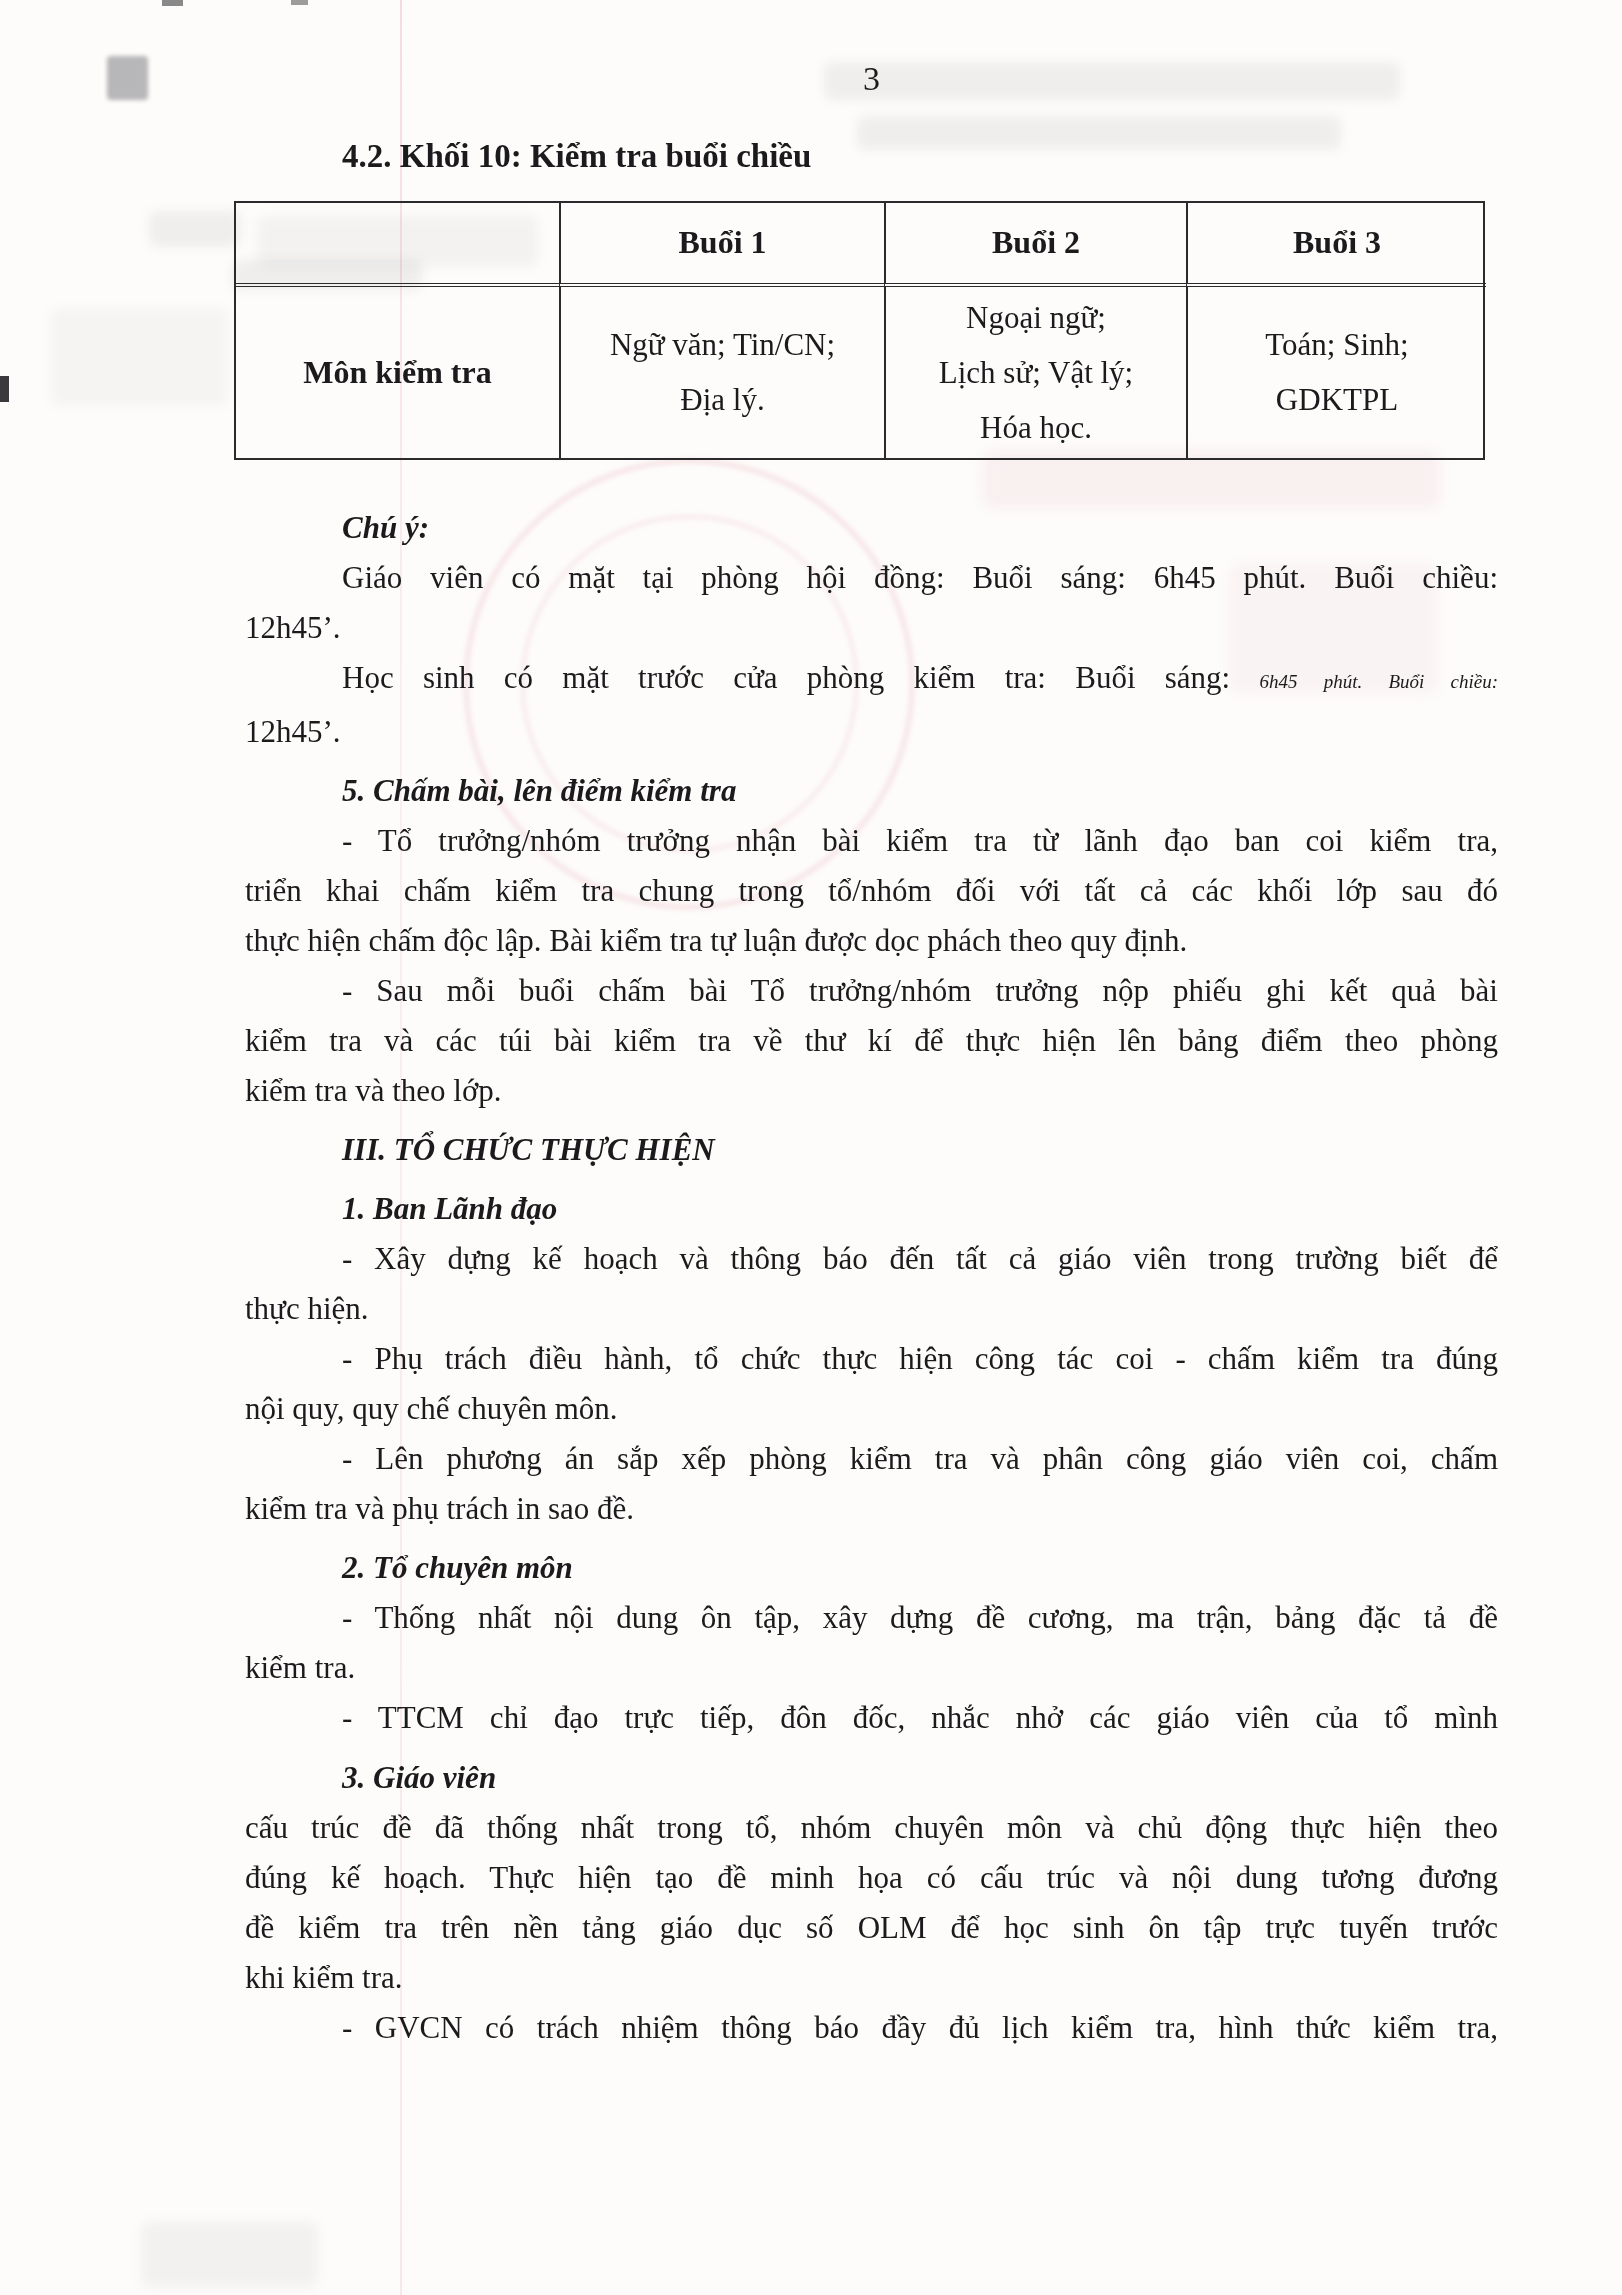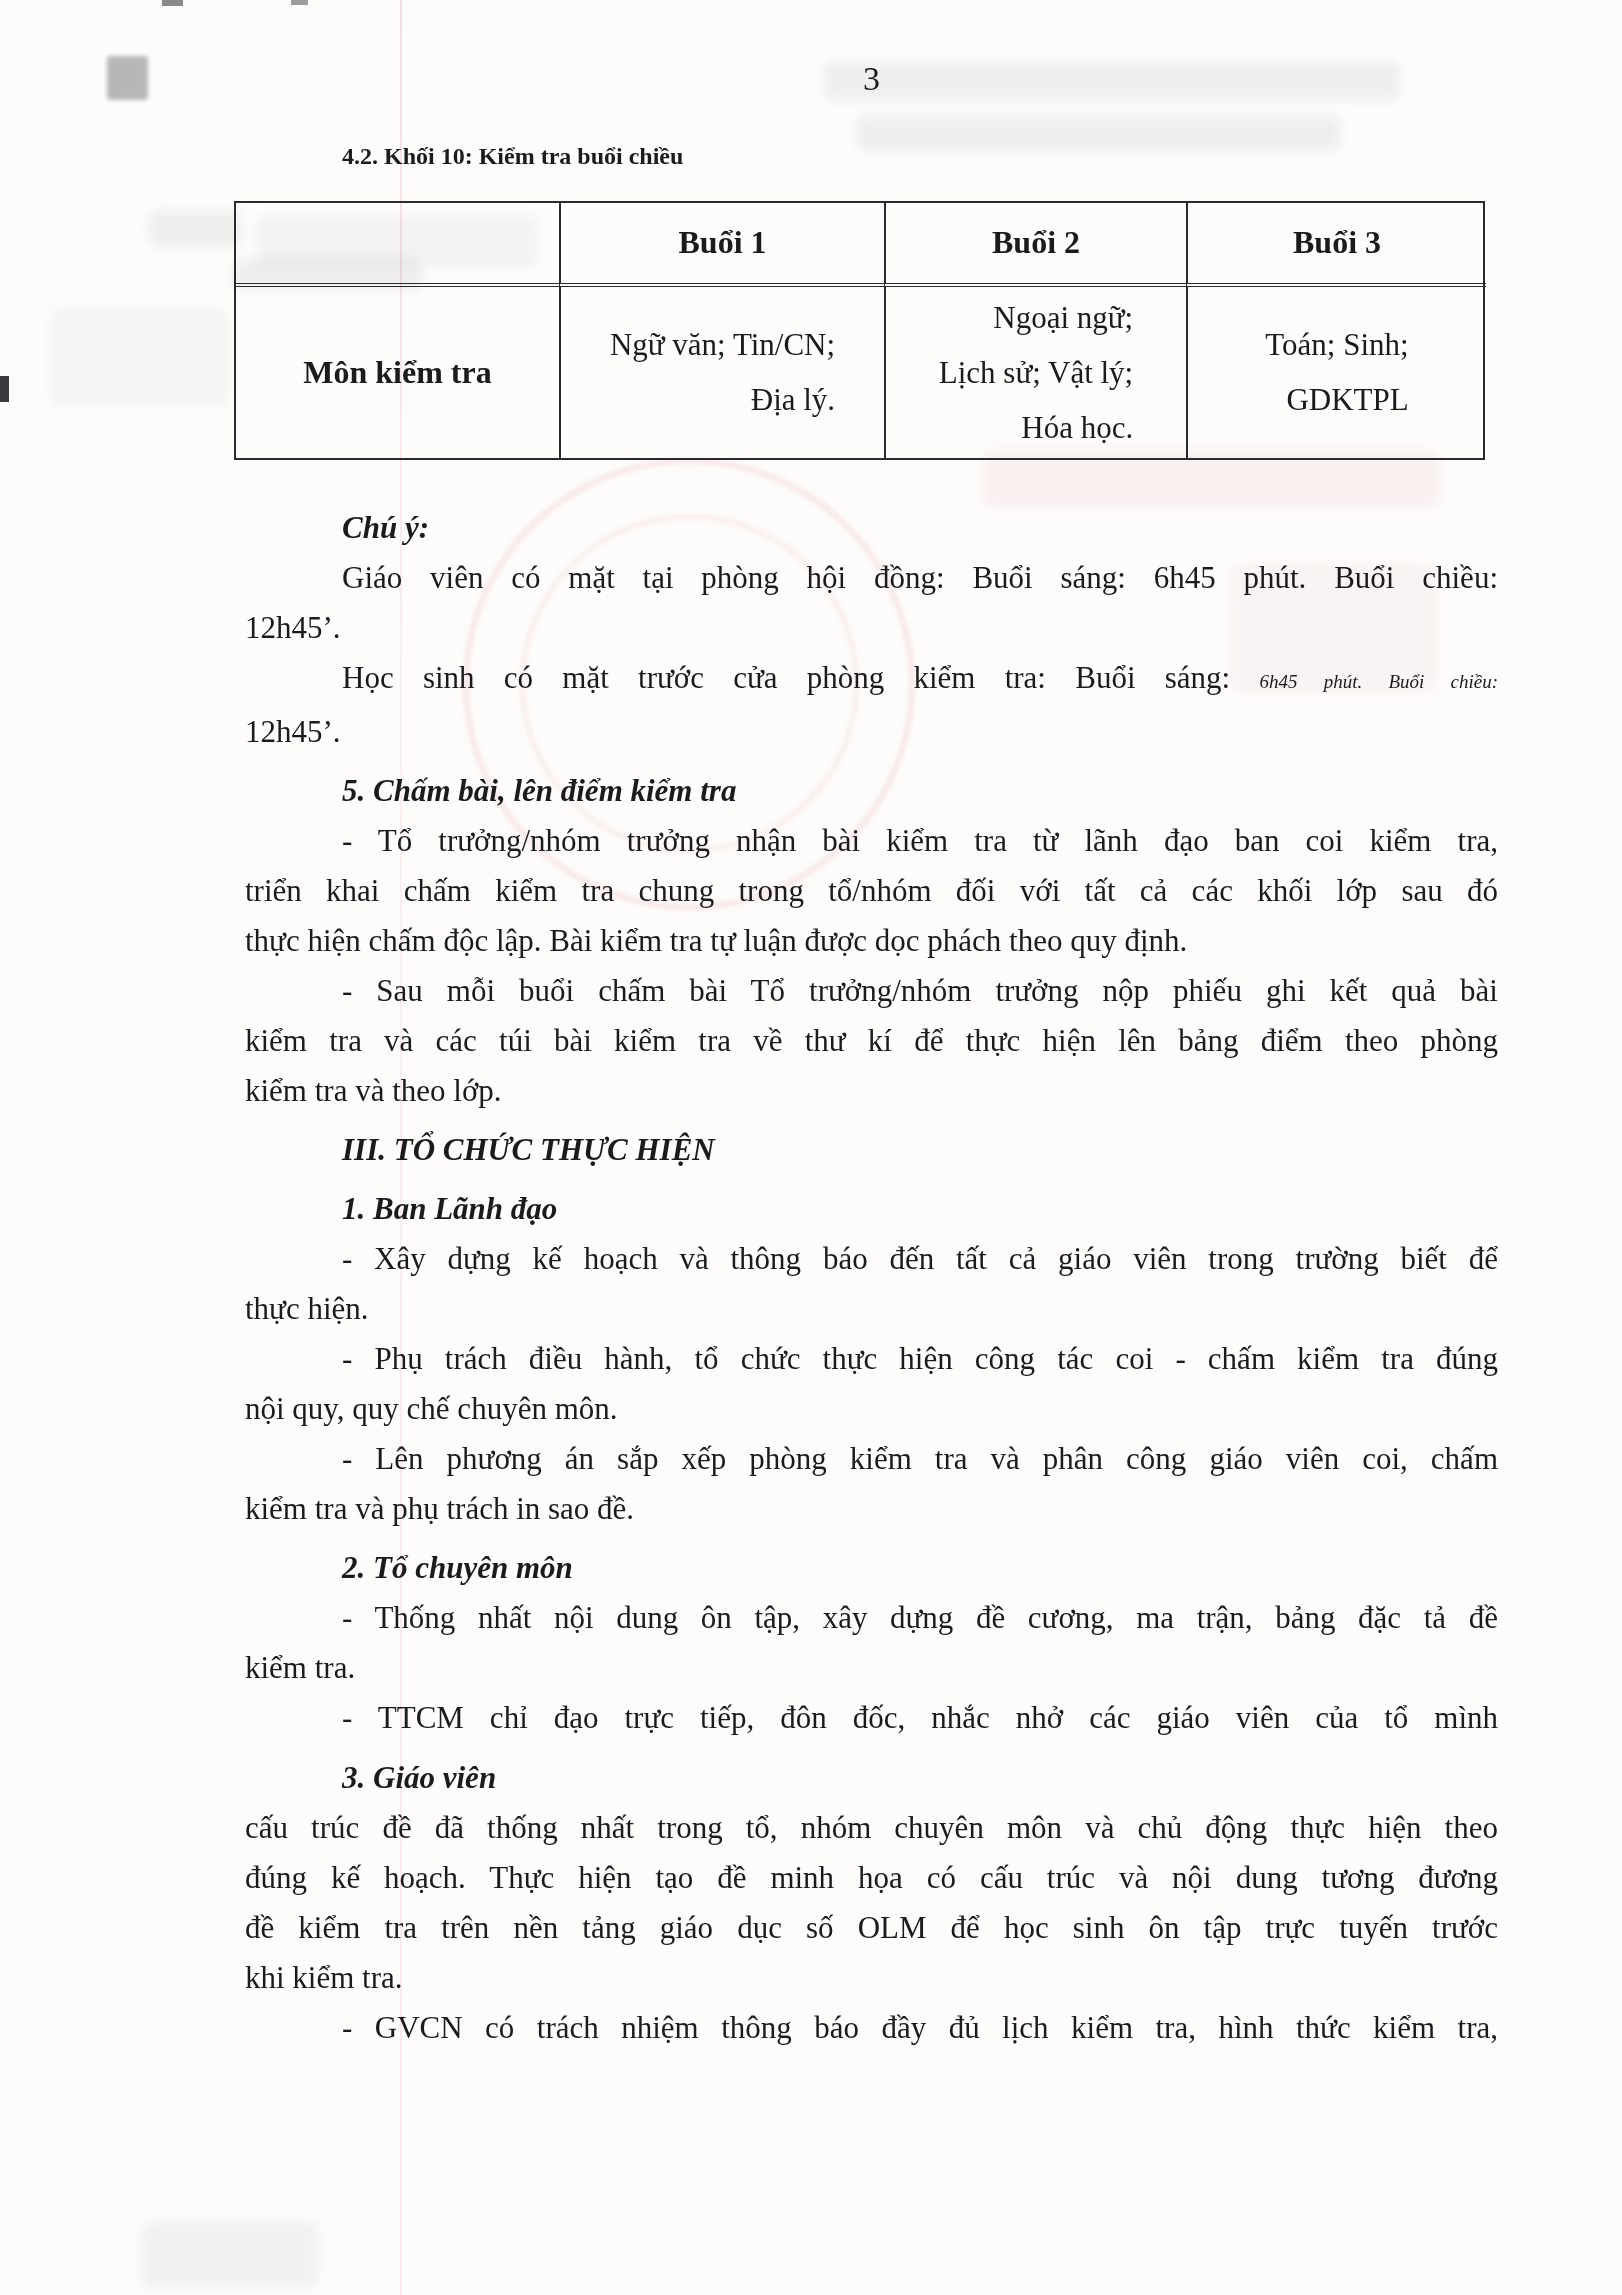--- a/index.html
+++ b/index.html
@@ -29,26 +29,26 @@
   .g8 { left:1229px; top:563px; width:209px; height:131px; background:rgba(228,168,186,0.10); }
   .g9 { left:141px;  top:2222px; width:177px; height:65px; background:rgba(120,120,130,0.08); }
   .corner-mark { left:107px; top:56px; width:41px; height:44px;
     background:rgba(85,85,92,0.42); filter:blur(2px); border-radius:3.9px; }
   .edge-mark { left:0; top:376px; width:8.5px; height:26px; background:#3a3a3e; }
   .tick1 { left:162px; top:0; width:21px; height:5.9px; background:rgba(60,60,64,0.6); }
   .tick2 { left:291px; top:0; width:17px; height:5.2px; background:rgba(60,60,64,0.5); }
   
   .content { position:absolute; left:245px; top:58px; width:1253px; }
   .page-num { text-align:center; font-size:34px; line-height:41px; }
-  .h42 { margin-top:37px; padding-left:97px; font-weight:bold; font-size:24px; line-height:41px; }
+  .h42 { margin-top:37px; padding-left:97px; font-weight:bold; font-size:33px; line-height:41px; }
   
   .doc-table { display:grid; grid-template-columns:323px 325px 302px 300px;
     margin-top:23.6px; margin-left:-11px; width:1251px; border:2.6px solid #2b2b2d; }
   .cell { display:flex; align-items:center; justify-content:center;
-    text-align:right; font-size:31px; line-height:55px; white-space:pre-line;
+    text-align:center; font-size:31px; line-height:55px; white-space:pre-line;
     border-left:2px solid #2b2b2d; }
   .cell.first-col { border-left:none; }
   .cell.th { height:84px; font-weight:bold; font-size:32px; border-bottom:4.6px double #2b2b2d; }
   .cell.td { height:171px; }
   .row-label { font-weight:bold; font-size:32px; }
   
   .ln { font-size:31px; line-height:50px; }
   .jl { text-align:justify; text-align-last:justify; }
   .first { text-indent:97px; }
   .b-head { font-weight:bold; font-size:31px; line-height:50px; margin-top:9.2px; padding-left:97px;font-style:italic; }

